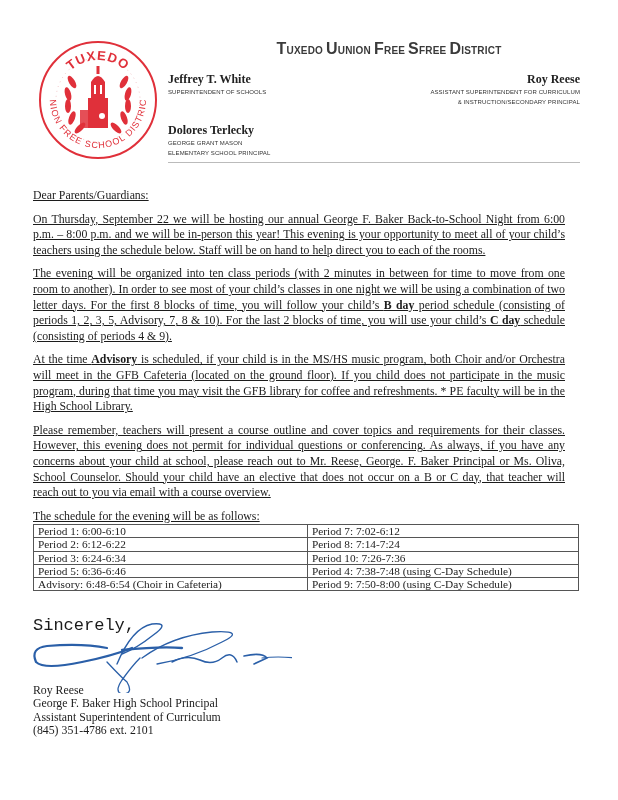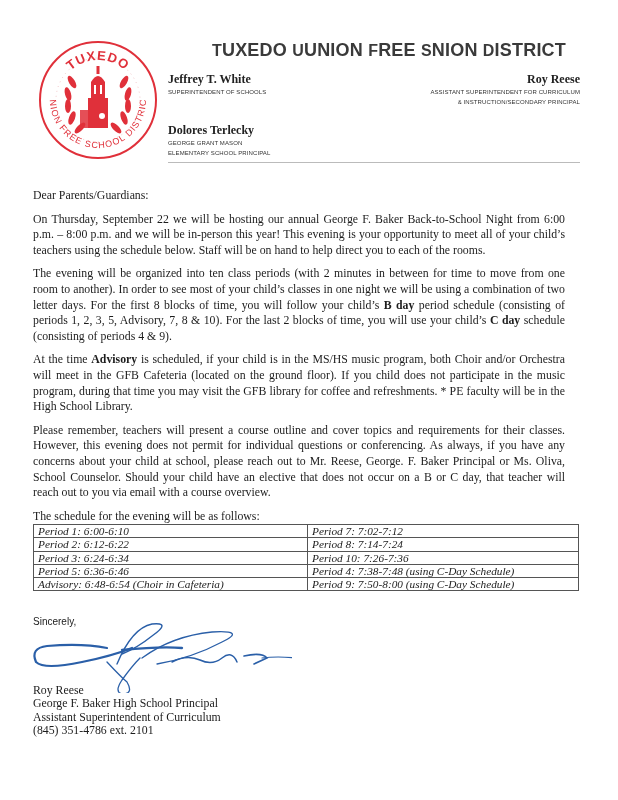--- a/index.html
+++ b/index.html
@@ -2,43 +2,43 @@
 <html><head>
 <meta charset="utf-8">
 <style>
   html, body { margin: 0; padding: 0; background: #ffffff; }
   body { width: 618px; height: 800px; position: relative; overflow: hidden; color: #1a1a1a; }
   .sans { font-family: "Liberation Sans", "DejaVu Sans", sans-serif; }
 
   
   .logo { position: absolute; left: 36px; top: 38px; width: 124px; height: 124px; }
   .district-title { position: absolute; left: 160px; top: 40px; width: 458px; text-align: center; font-size: 16px; font-weight: bold; color: #3a3a3a; letter-spacing: 0.2px; }
-  .district-title .sc { font-size: 18px; }
+  .district-title .sc { font-size: 10px; }
   .official { position: absolute; }
   .official .name { font-family: "Liberation Serif", "DejaVu Serif", serif; font-weight: bold; font-size: 12px; color: #222; }
   .official .role { font-family: "Liberation Sans", "DejaVu Sans", sans-serif; font-size: 6px; text-transform: uppercase; color: #333; letter-spacing: 0.1px; line-height: 10px; }
   .off-white { left: 168px; top: 72px; }
   .off-reese { right: 200px; top: 72px; text-align: right; }
   .off-reese { right: auto; left: 420px; width: 160px; }
   .off-terlecky { left: 168px; top: 123px; }
   .header-rule { position: absolute; left: 168px; top: 162px; width: 412px; height: 1px; background: #bbb; }
 
   
   .letter { position: absolute; left: 33px; top: 188px; width: 548px; font-family: "Liberation Serif", "DejaVu Serif", serif; font-size: 11.8px; line-height: 15.6px; color: #1c1c1c; text-align: justify; }
-  .letter p { margin: 0 16px 8px 0; }
+  .letter p { margin: 0 16px 8px 0; text-decoration: underline; }
   .letter p.greet { margin-bottom: 8px; }
   .letter b { font-weight: bold; }
 
   
-  .schedule { position: absolute; left: 33px; top: 524px; width: 546px; border-collapse: collapse; font-family: "Liberation Serif", "DejaVu Serif", serif; font-size: 11.3px; color: #222; font-style: italic; }
+  .schedule { position: absolute; left: 33px; top: 524px; width: 546px; border-collapse: collapse; font-family: "Liberation Serif", "DejaVu Serif", serif; font-size: 11.3px; color: #222; }
   .schedule td { border: 1px solid #555; padding: 0 4px; height: 12.3px; line-height: 12.3px; white-space: nowrap; }
   .schedule td.c1 { width: 265px; }
 
   
-  .closing { position: absolute; left: 33px; top: 616px; font-family: Liberation Sans, sans-serif; font-size: 10px; }
+  .closing { position: absolute; left: 33px; top: 616px; font-family: Liberation Mono, monospace; font-size: 17px; }
   .sig { position: absolute; left: 22px; top: 618px; width: 270px; height: 75px; }
   .sig-block { position: absolute; left: 33px; top: 684px; font-family: "Liberation Serif", "DejaVu Serif", serif; font-size: 11.8px; line-height: 13.3px; color: #1c1c1c; }
   .sig-block a { color: #2e6da4; text-decoration: underline; }
 </style>
 </head>
 <body>
 
 <svg class="logo" viewBox="0 0 124 124">
   <defs>
     <path id="arcTop" d="M 22 62 A 40 40 0 0 1 102 62"></path>
@@ -74,21 +74,21 @@
     <rect x="44" y="72" width="10" height="18" opacity="0.85"></rect>
   </g>
   <g fill="#ffffff">
     <rect x="58" y="47" width="2" height="9"></rect>
     <rect x="64" y="47" width="2" height="9"></rect>
     <circle cx="66" cy="78" r="3"></circle>
   </g>
 </svg>
 
 <div class="district-title sans">
-  <span>T</span><span class="sc">UXEDO </span><span>U</span><span class="sc">UNION </span><span>F</span><span class="sc">REE </span><span>S</span><span class="sc">NION </span><span>D</span><span class="sc">ISTRICT</span>
+  <span>T</span><span class="sc">UXEDO </span><span>U</span><span class="sc">UNION </span><span>F</span><span class="sc">REE </span><span>S</span><span class="sc">FREE </span><span>D</span><span class="sc">ISTRICT</span>
 </div>
 
 <div class="official off-white">
   <div class="name">Jeffrey T. White</div>
   <div class="role">Superintendent of Schools</div>
 </div>
 
 <div class="official off-reese">
   <div class="name">Roy Reese</div>
   <div class="role">Assistant Superintendent For Curriculum</div>
@@ -109,21 +109,21 @@
   <p><span>The evening will be organized into ten class periods (with 2 minutes in between for time to move from one room to another).  In order to see most of your child’s classes in one night we will be using a combination of two letter days.  For the first 8 blocks of time, you will follow your child’s </span><b>B day</b><span> period schedule (consisting of periods 1, 2, 3, 5, Advisory, 7, 8 &amp; 10).  For the last 2 blocks of time, you will use your child’s </span><b>C day</b><span> schedule (consisting of periods 4 &amp; 9).</span></p>
   <p><span>At the time </span><b>Advisory</b><span> is scheduled, if your child is in the MS/HS music program, both Choir and/or Orchestra will meet in the GFB Cafeteria (located on the ground floor).   If you child does not participate in the music program, during that time you may visit the GFB library for coffee and refreshments. * PE faculty will be in the High School Library.</span></p>
   <p>Please remember, teachers will present a course outline and cover topics and requirements for their classes. However, this evening does not permit for individual questions or conferencing.  As always, if you have any concerns about your child at school, please reach out to Mr. Reese, George. F. Baker Principal or Ms. Oliva, School Counselor.  Should your child have an elective that does not occur on a B or C day, that teacher will reach out to you via email with a course overview.</p>
   <p>The schedule for the evening will be as follows:</p>
 </div>
 
 <table class="schedule">
   <tbody>
       <tr>
         <td class="c1">Period 1:  6:00-6:10</td>
-        <td>Period 7:  7:02-7:12</td>
+        <td>Period 7:  7:02-6:12</td>
       </tr>
   <tr>
         <td class="c1">Period 2:  6:12-6:22</td>
         <td>Period 8:  7:14-7:24</td>
       </tr>
   <tr>
         <td class="c1">Period 3:  6:24-6:34</td>
         <td>Period 10:  7:26-7:36</td>
       </tr>
   <tr>

